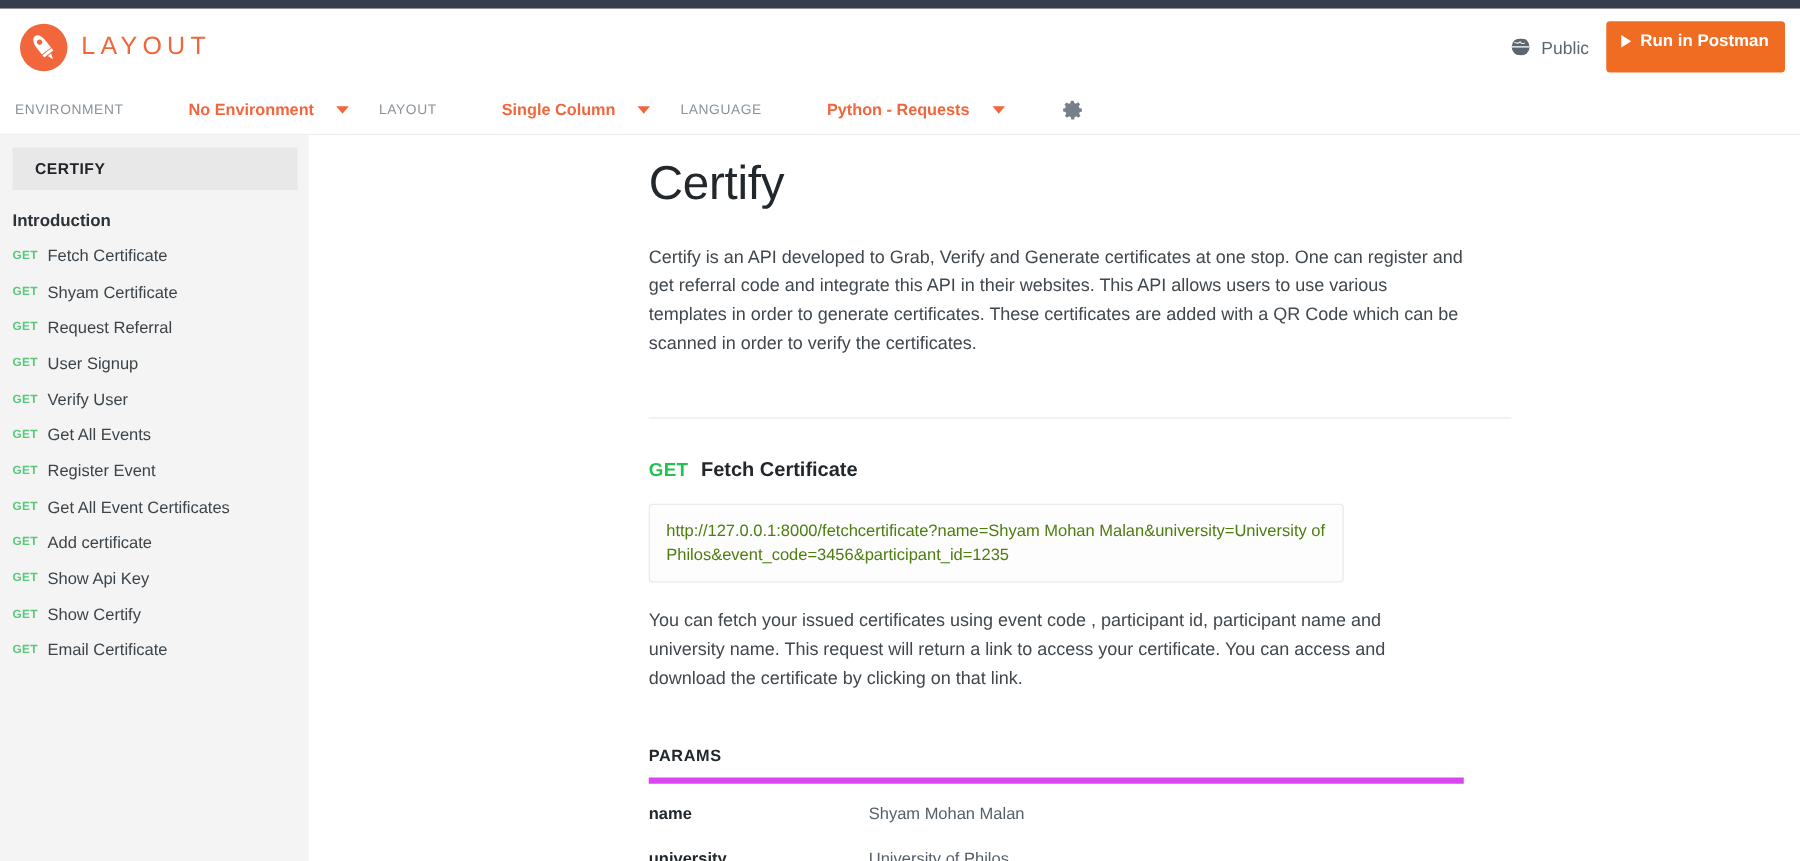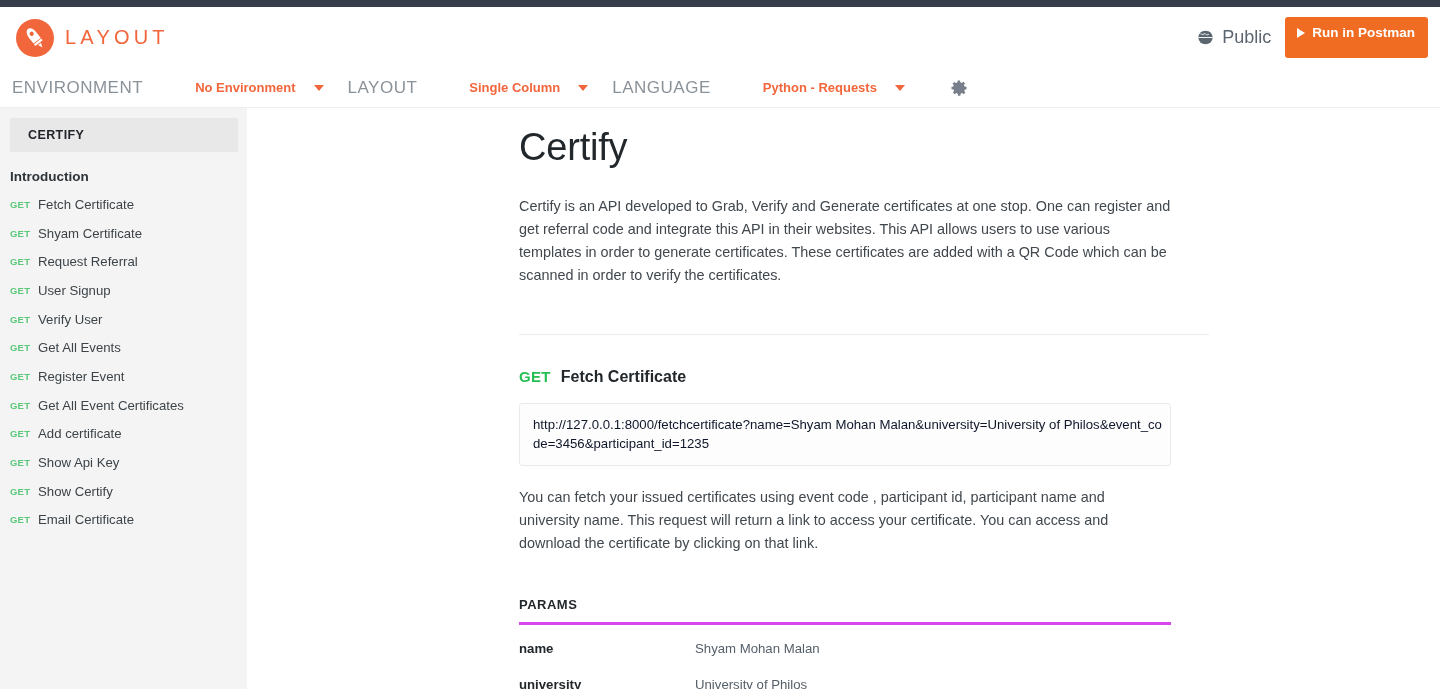--- a/index.html
+++ b/index.html
@@ -42,21 +42,21 @@
     font-weight: 400;
   }
   .header-right {
     margin-left: auto;
     display: flex;
     align-items: center;
     gap: 14px;
   }
   .visibility {
     display: flex; align-items: center; gap: 8px;
-    color: #5c6670; font-size: 18px;
+    color: #5c6670; font-size: 14px;
   }
   .globe-icon { width: 17px; height: 17px; display: block; }
   .run-btn {
     background: #ef6c22;
     color: #ffffff;
     font-size: 13.5px;
     font-weight: bold;
     border: none;
     border-radius: 3px;
     padding: 8px 13px 18px 12px;
@@ -77,21 +77,21 @@
     background: #ffffff;
     border-bottom: 1px solid #eceef0;
     display: flex;
     align-items: center;
     padding-left: 12px;
     gap: 0;
   }
   .tb-group { display: flex; align-items: center; }
   .tb-label {
     color: #8a9299;
-    font-size: 17px;
+    font-size: 11px;
     letter-spacing: 0.5px;
     margin-right: 8px;
   }
   .tb-value {
     color: #f2663c;
     font-size: 13px;
     font-weight: bold;
     cursor: pointer;
     padding-left: 44px;
   }
@@ -212,40 +212,40 @@
     color: #22272b;
   }
   .url-box {
     margin-top: 17px;
     border: 1px solid #eaeaea;
     border-radius: 3px;
     background: #fdfdfd;
     padding: 11px 3px 12px 13px;
     font-size: 13.2px;
     line-height: 19px;
-    color: #0f172a;
-    width: 652px;
+    color: #4d7c0f;
+    width: 556px;
     word-break: break-all;
     cursor: text;
   }
   .endpoint-desc {
     margin-top: 20px;
     font-size: 14.4px;
     line-height: 23px;
     color: #40474d;
     width: 645px;
   }
   .params-title {
     margin-top: 42px;
     font-size: 13px;
     font-weight: bold;
     color: #22272b;
     letter-spacing: 0.5px;
     padding-bottom: 10px;
-    border-bottom: 3px solid #d946ef;
+    border-bottom: 5px solid #d946ef;
     width: 652px;
   }
   .param-row {
     display: flex;
     padding: 16px 0 5px 0;
     align-items: flex-start;
   }
   .param-key {
     width: 176px;
     flex: none;

